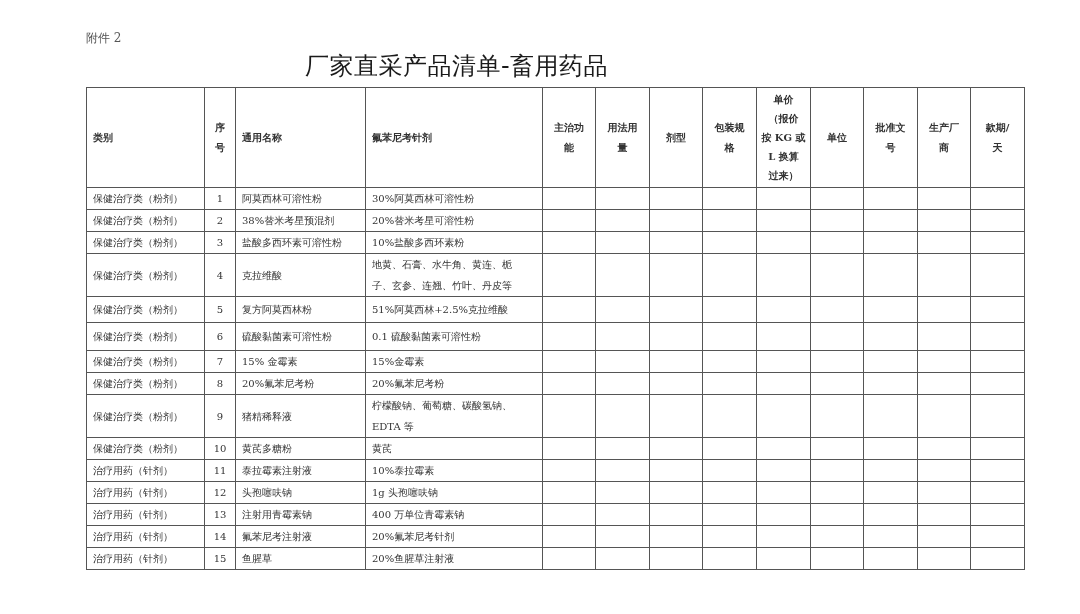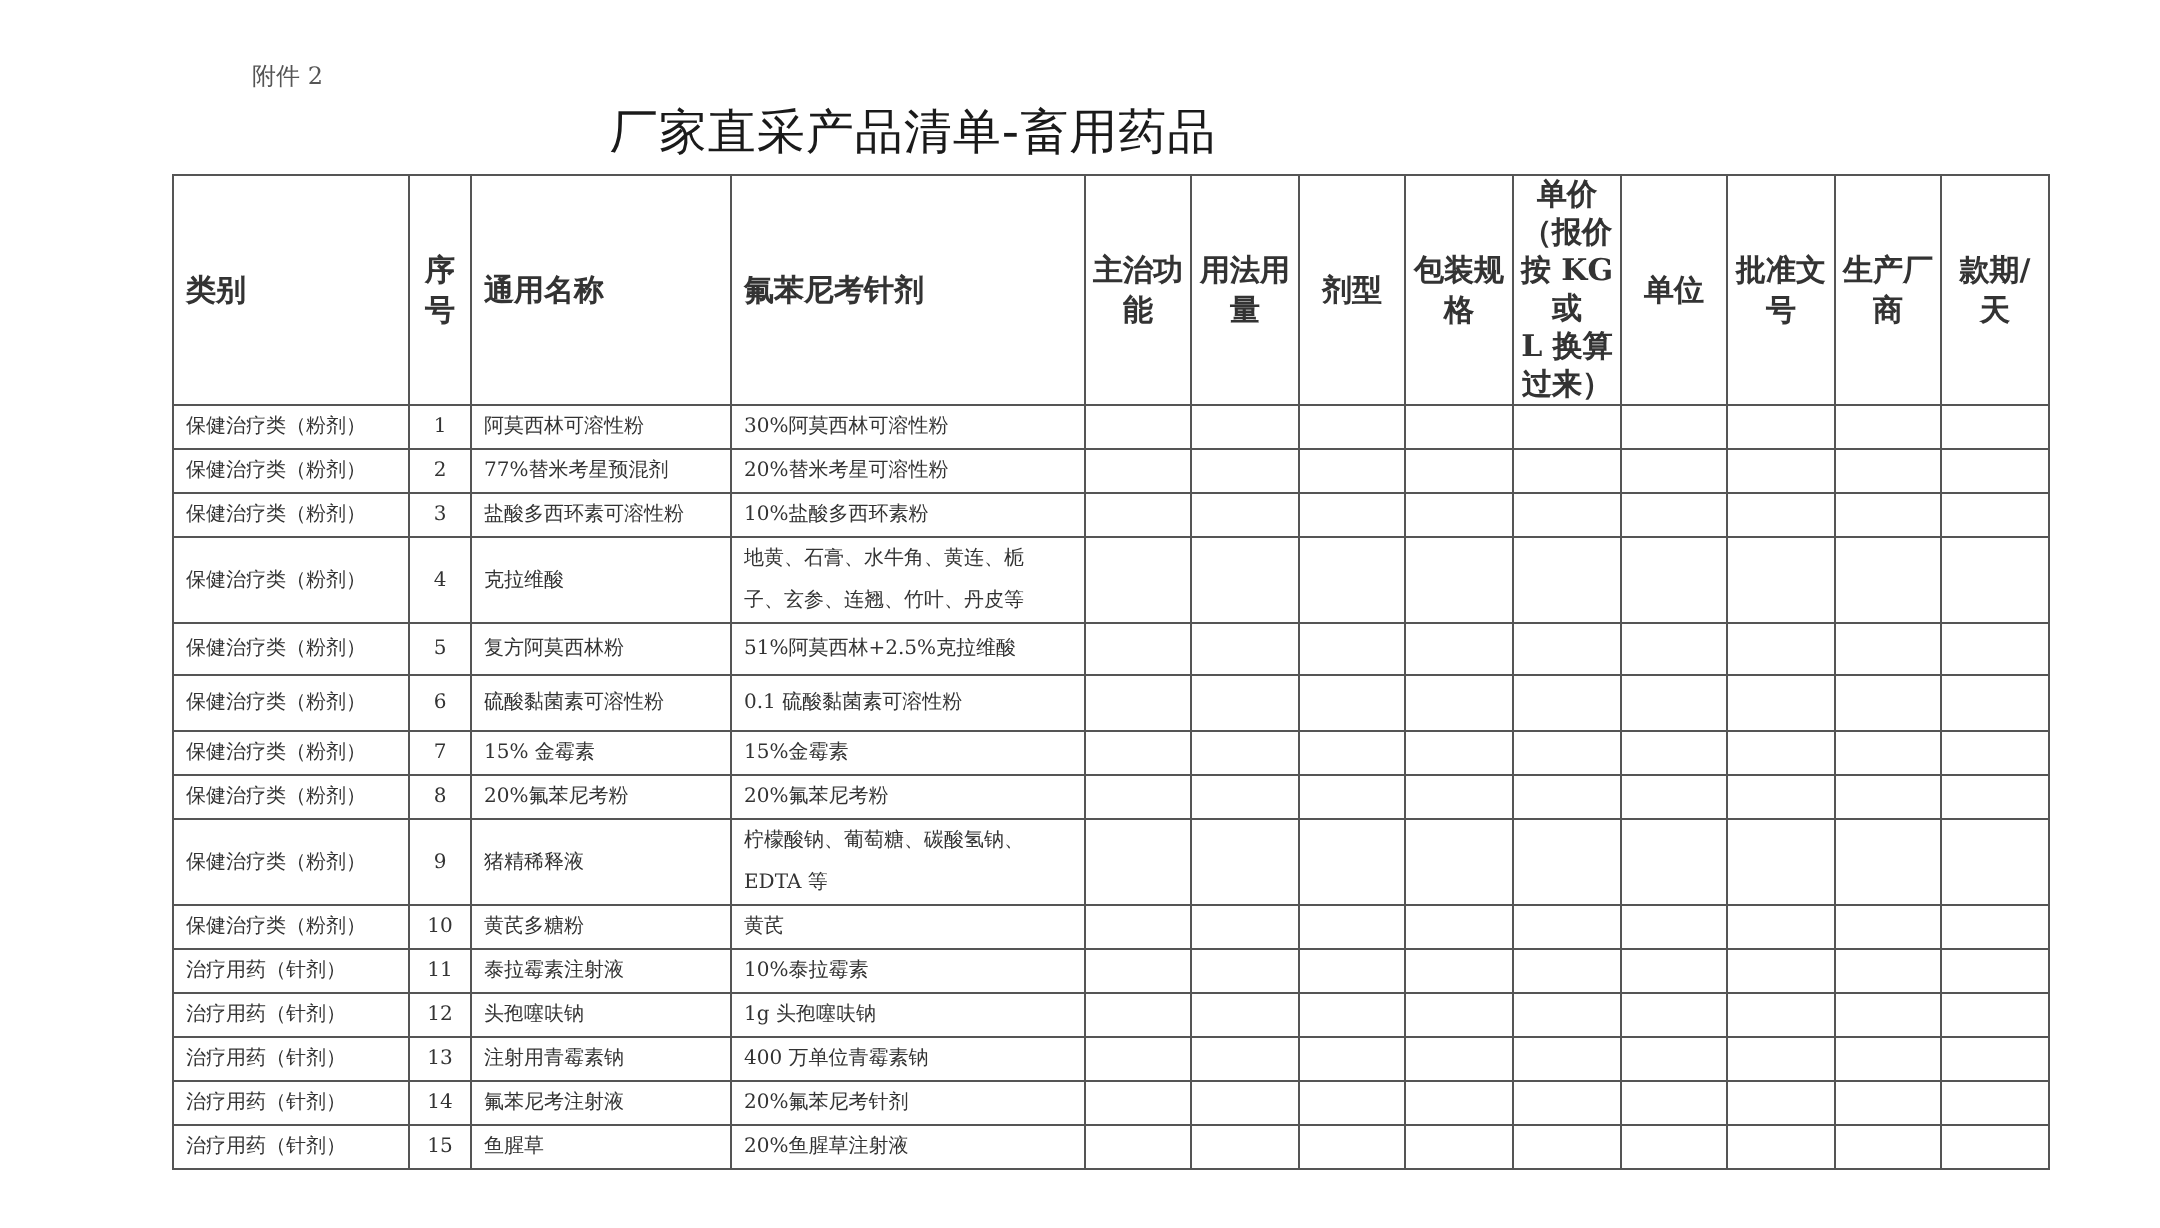--- a/index.html
+++ b/index.html
@@ -1,25 +1,25 @@
 <!DOCTYPE html>
 <html><head>
 <meta charset="utf-8">
 <style>
   html, body { margin:0; padding:0; background:#ffffff; }
   body { width:1080px; height:614px; position:relative; overflow:hidden;
          font-family:"DejaVu Serif","Liberation Serif",serif; color:#333; }
-  .attach { position:absolute; left:86px; top:30px; font-size:12px; color:#555;margin-left:40px; }
+  .attach { position:absolute; left:86px; top:30px; font-size:12px; color:#555; }
   .title { position:absolute; left:0; width:913px; top:50px; text-align:center;
            font-family:"DejaVu Sans","Liberation Sans",sans-serif; font-size:24px; color:#1a1a1a; letter-spacing:0.5px; }
   table { position:absolute; left:86px; top:87px; border-collapse:collapse;
           table-layout:fixed; width:938px; }
   td, th { border:1px solid #555; font-size:10px; padding:0 6px; vertical-align:middle;
            font-weight:normal; overflow:hidden; line-height:21px; }
-  th { font-weight:bold; font-size:15px; color:#333; }
+  th { font-weight:bold; font-size:10px; color:#333; }
   th.c { text-align:center; line-height:20px; padding:0 3px; }
   th.l { text-align:left; }
   td.c { text-align:center; }
   tr.hdr { height:100px; }
   tr.r1 { height:21px; }
   tr.r2 { height:42px; }
   tr.r26 { height:26px; }
   tr.r28 { height:28px; }
   td.two { line-height:21px;margin-top:28px; }
 </style>
@@ -74,21 +74,21 @@
         <td></td>
         <td></td>
         <td></td>
         <td></td>
         <td></td>
         <td></td>
     </tr>
     <tr class="r1">
       <td>保健治疗类（粉剂）</td>
       <td class="c">2</td>
-      <td>77%替米考星预混剂</td>
+      <td>38%替米考星预混剂</td>
       <td>20%替米考星可溶性粉</td>
       <td></td>
         <td></td>
         <td></td>
         <td></td>
         <td></td>
         <td></td>
         <td></td>
         <td></td>
         <td></td>

